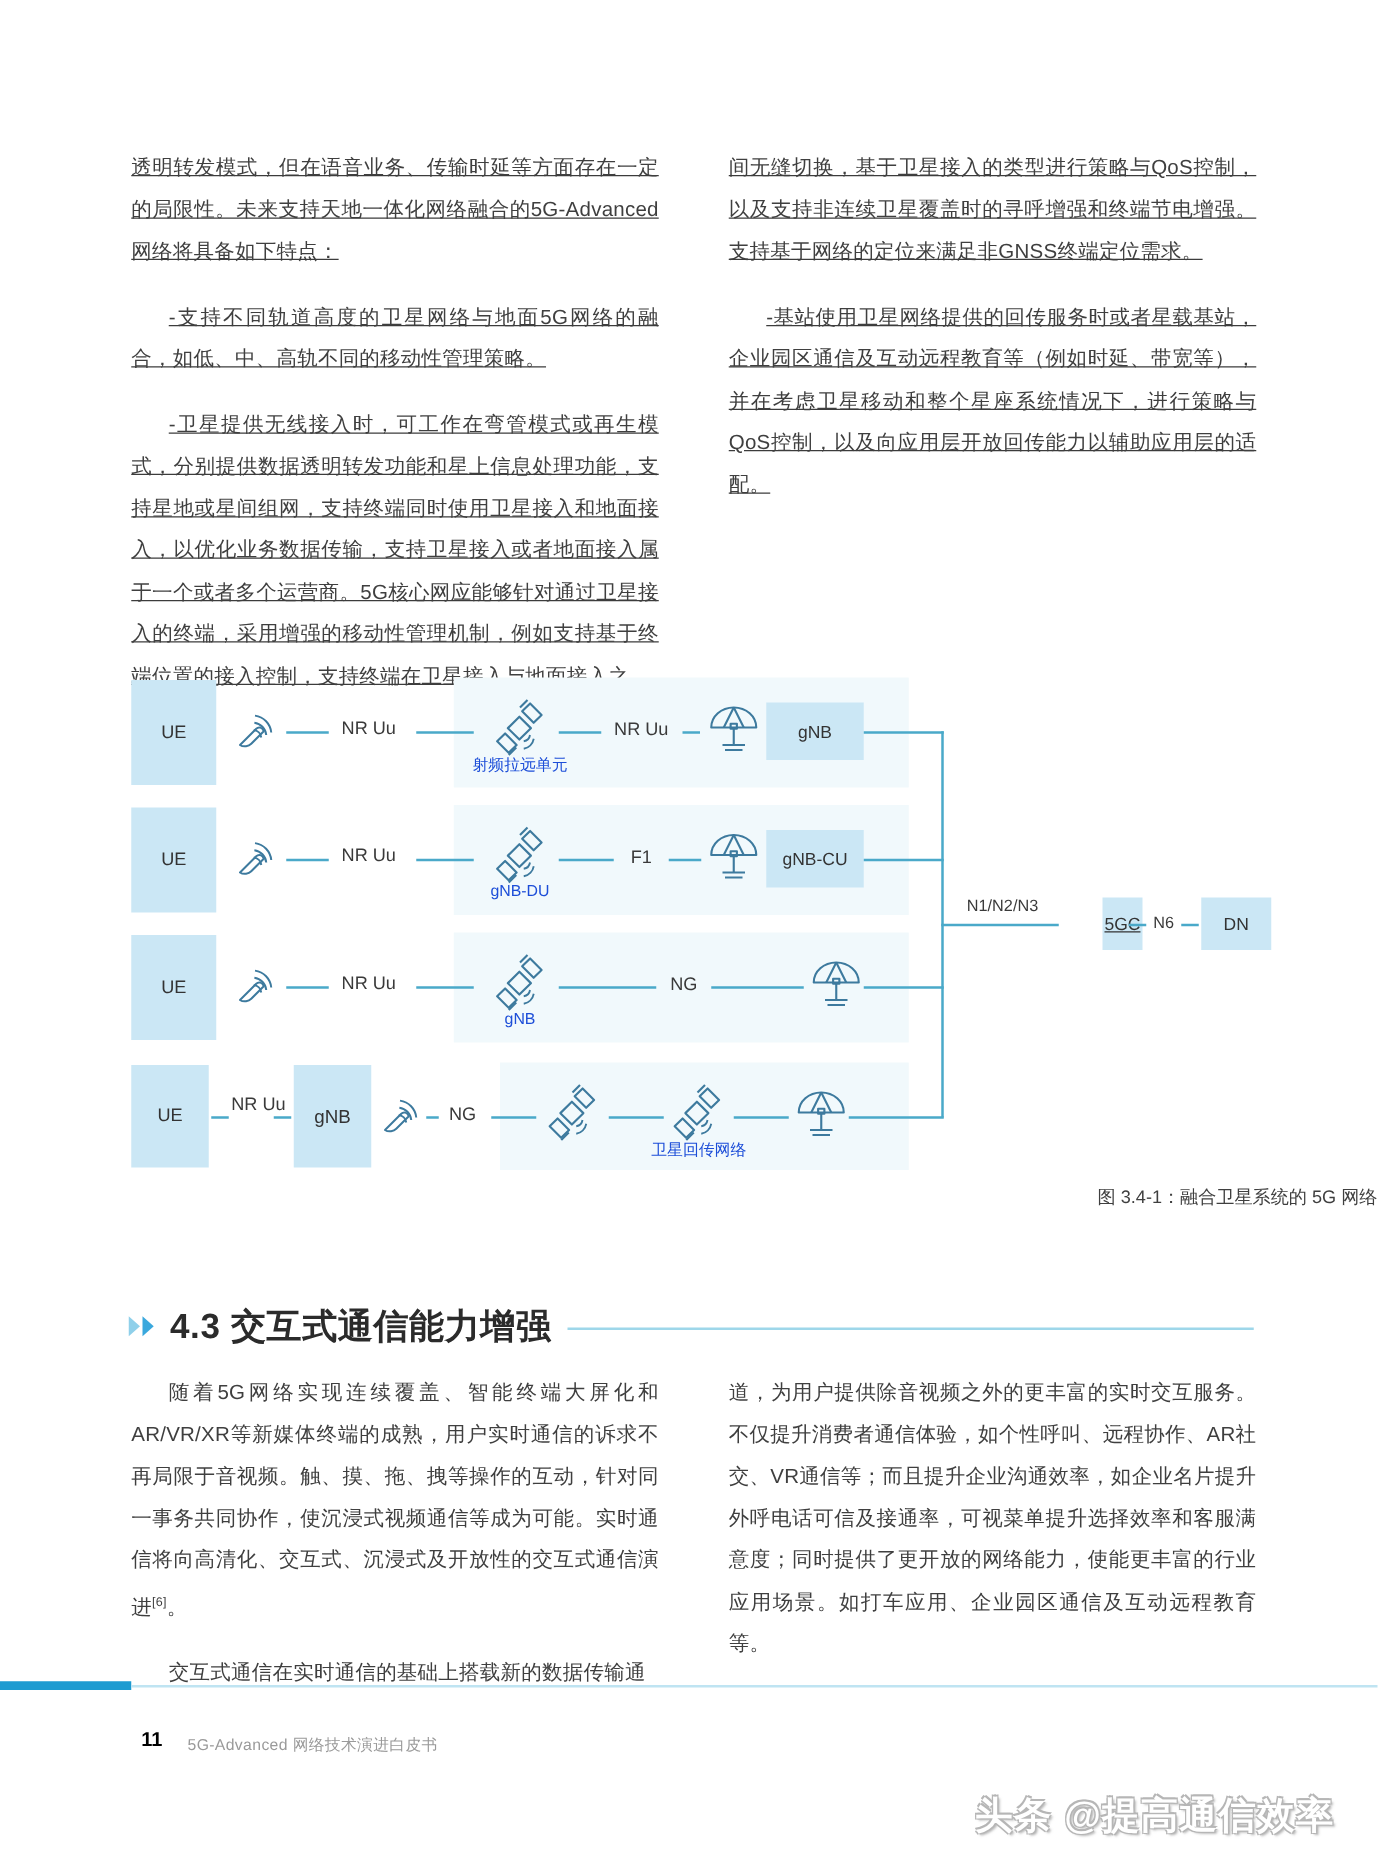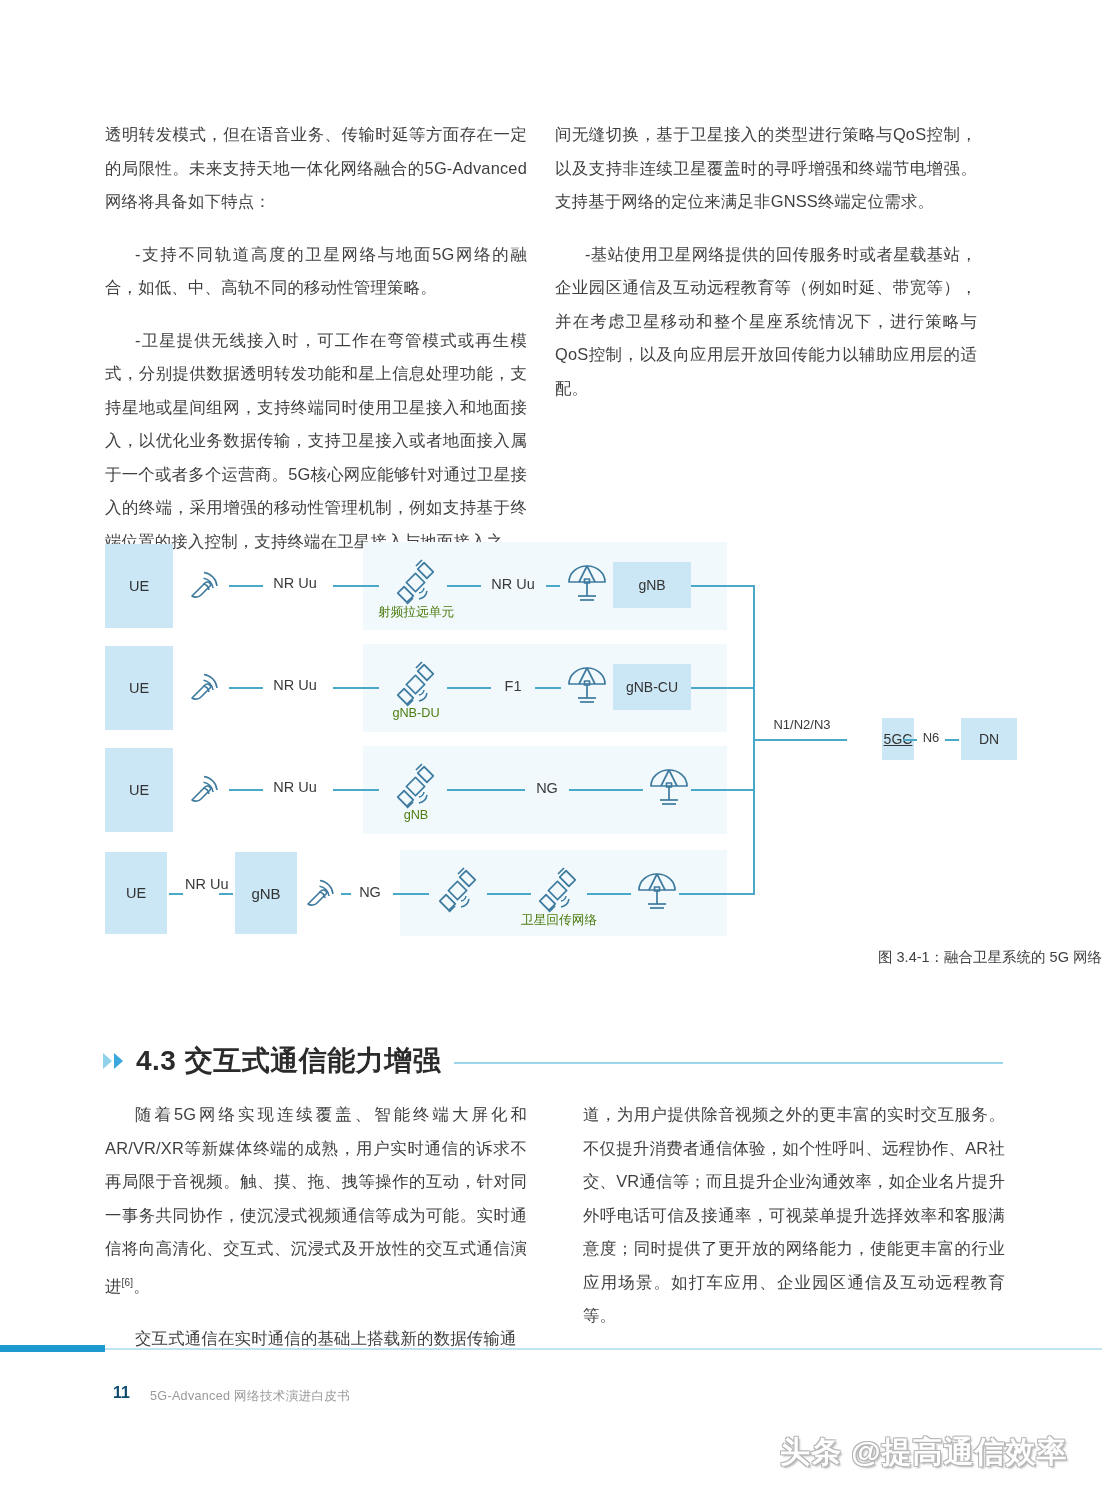--- a/index.html
+++ b/index.html
@@ -5,21 +5,21 @@
   html,body{margin:0;padding:0;}
   body{
     width:1102px;height:1496px;background:#ffffff;
     font-family:"Liberation Sans","DejaVu Sans",sans-serif;
     color:#3c3c3c;position:relative;overflow:hidden;
   }
   .page{position:relative;width:1102px;height:1496px;}
 
   
   .cols{position:absolute;left:105px;top:118px;width:900px;
-        display:flex;gap:28px;}
+        display:flex;gap:56px;text-decoration:underline;}
   .col{width:422px;}
   p.body{
     margin:0 0 19px 0;
     font-size:16.4px;line-height:33.5px;
     color:#3f3f3f;text-align:justify;
     letter-spacing:0.2px;
   }
   p.indent{text-indent:30px;}
   sup{font-size:10px;vertical-align:super;}
 
@@ -29,21 +29,21 @@
   .band{position:absolute;background:#f1f9fc;}
   .uebox{position:absolute;background:#cbe7f5;display:flex;
          align-items:center;justify-content:center;
          font-size:14.5px;color:#333;}
   .nbox{position:absolute;background:#cbe7f5;display:flex;
         align-items:center;justify-content:center;
         font-size:14px;color:#333;}
   .lbl{position:absolute;font-size:14.5px;color:#3a3a3a;
        white-space:nowrap;text-align:center;}
   .lbl.sm{font-size:13px;}
-  .cap{position:absolute;font-size:12.7px;color:#4d7c0f;
+  .cap{position:absolute;font-size:12.7px;color:#1d4ed8;
        white-space:nowrap;text-align:center;}
   .ln{position:absolute;background:#4aa9c9;height:1.6px;}
   .vln{position:absolute;background:#4aa9c9;width:1.6px;}
   .ico{position:absolute;}
 
   .figcap{position:absolute;left:0;top:948px;width:1102px;
           text-align:right;font-size:14.5px;color:#3f3f3f;}
 
   
   .sec{position:absolute;left:103px;top:1042px;width:900px;
@@ -59,21 +59,21 @@
   
   .cols2{position:absolute;left:105px;top:1098px;width:900px;
          display:flex;gap:56px;}
 
   
   .fbar{position:absolute;left:0;top:1345px;width:105px;height:7px;
         background:#1d9bd1;}
   .fline{position:absolute;left:105px;top:1347.5px;width:997px;height:2px;
          background:#bfe4f2;}
   .fnum{position:absolute;left:113px;top:1384px;font-size:16px;
-        font-weight:bold;color:#0c4a6e;}
+        font-weight:bold;color:#000000;}
   .ftxt{position:absolute;left:150px;top:1388px;font-size:12.6px;
         color:#9a9a9a;letter-spacing:0.3px;}
 
   
   .wm{position:absolute;left:780px;top:1432px;font-size:30px;
       font-weight:bold;color:#ffffff;white-space:nowrap;
       letter-spacing:1px;
       text-shadow:
         -1px -1px 0 #b6b6b6, 1px -1px 0 #b6b6b6,
         -1px  1px 0 #b6b6b6, 1px  1px 0 #b6b6b6,

